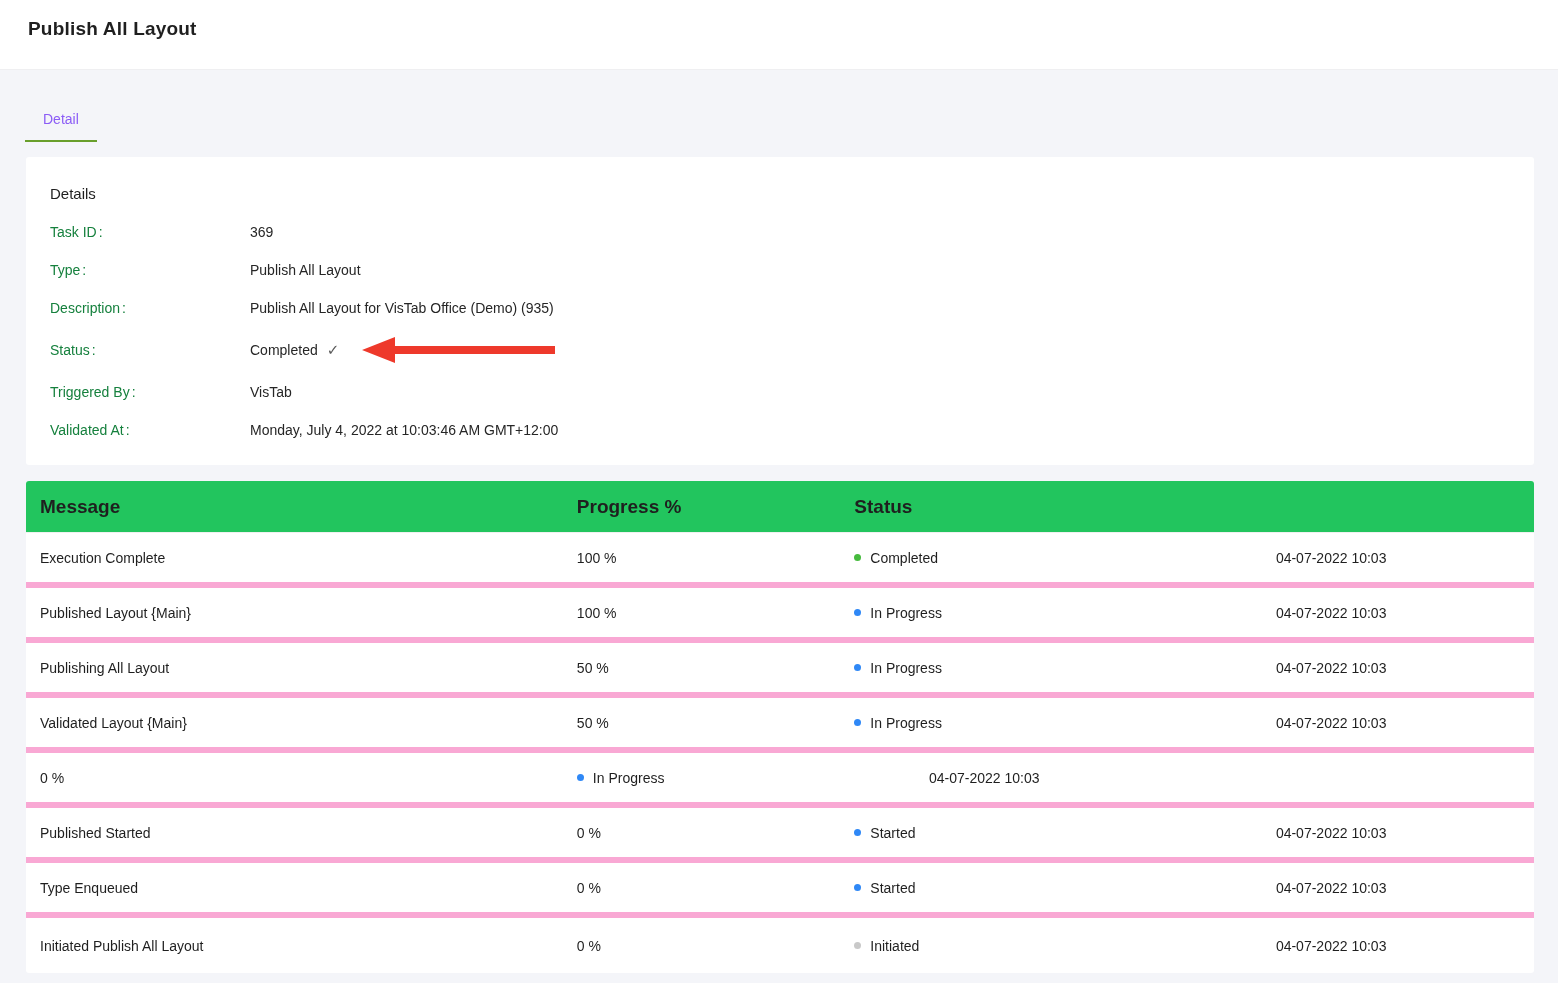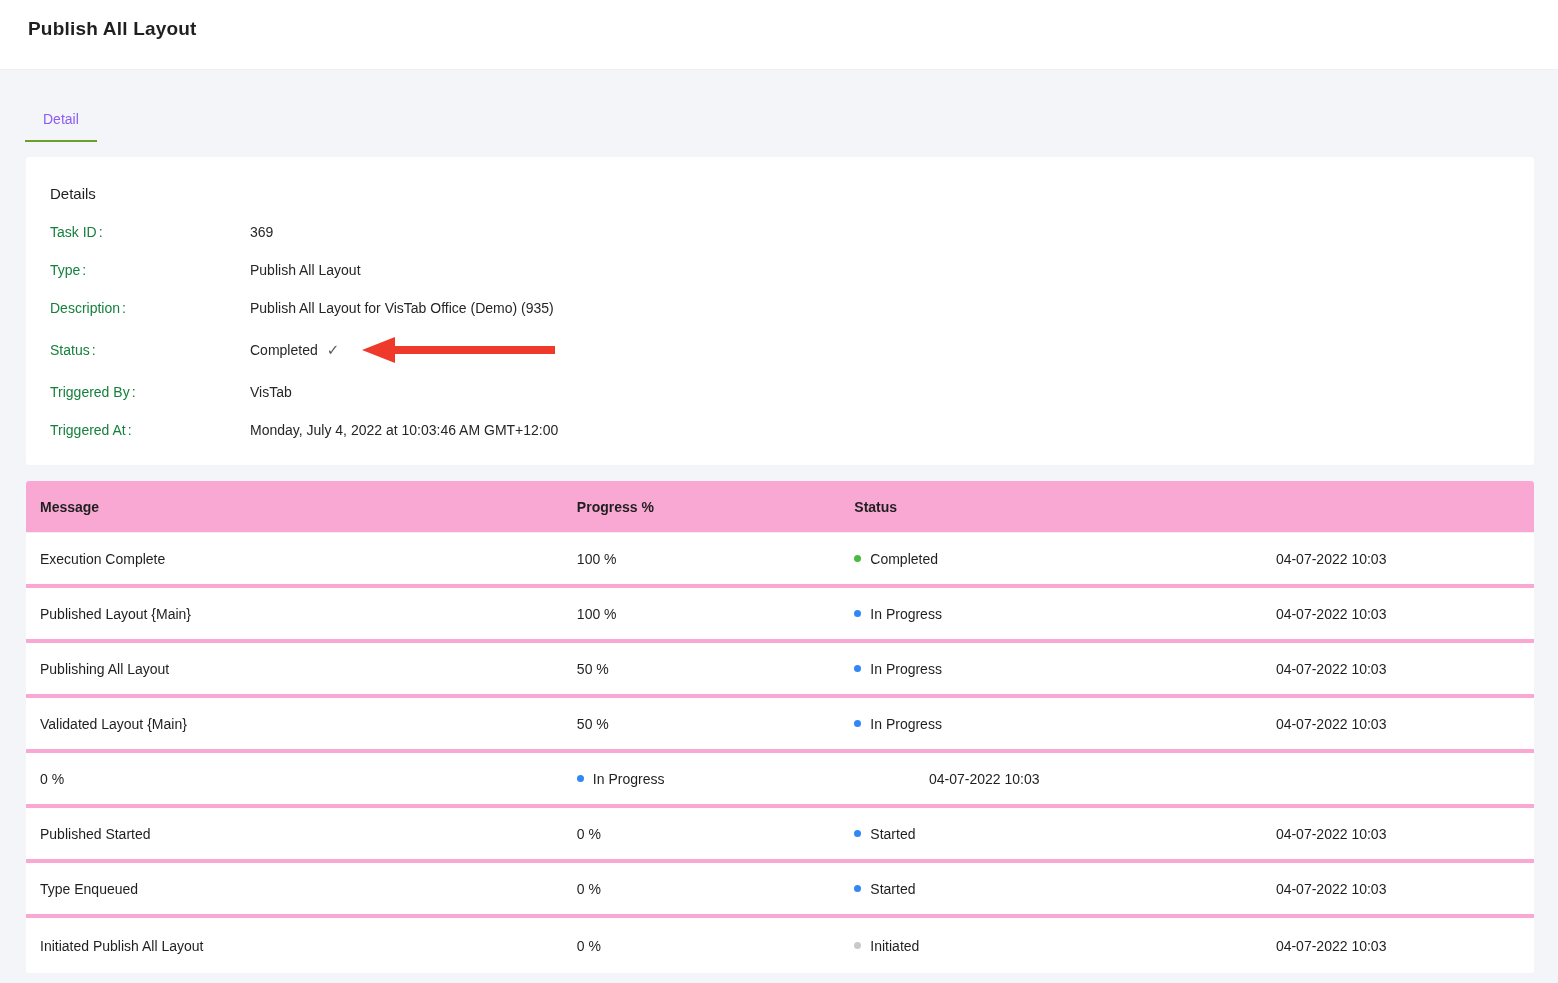--- a/index.html
+++ b/index.html
@@ -86,32 +86,32 @@
     border-radius: 3px;
     margin: 16px 24px 13px 26px;
     overflow: hidden;
   }
   .t-header, .t-row {
     display: grid;
     grid-template-columns: 35.6% 18.4% 19.1% 26.9%;
     align-items: center;
   }
   .t-header {
-    background: #f9a8d4;
+    background: #22c55e;
     height: 52px;
     font-weight: 700;
-    font-size: 14px;
+    font-size: 19px;
     color: #1f1f1f;
     border-bottom: 1px solid #f0f0f0;
   }
   .t-row {
     height: 55px;
     font-size: 14px;
     color: #1f1f1f;
-    border-bottom: 4px solid #f9a8d4;
+    border-bottom: 6px solid #f9a8d4;
   }
   .t-row:last-child { border-bottom: none; }
   .th, .td { padding-left: 14px; }
   .th.date, .td.date { text-align: center; padding-left: 0; }
   .td.status { display: flex; align-items: center; }
   .dot {
     width: 7px; height: 7px;
     border-radius: 50%;
     background: #c9c9c9;
     margin-right: 9px;
@@ -161,21 +161,21 @@
         <polygon points="0,14 33,1 33,10 193,10 193,18 33,18 33,27" fill="#ee392b"></polygon>
       </svg>
     </div>
 
     <div class="d-row">
       <span class="d-label"><span>Triggered By</span><span class="colon">:</span></span>
       <span class="d-value">VisTab</span>
     </div>
 
     <div class="d-row">
-      <span class="d-label"><span>Triggered At</span><span class="colon">:</span></span>
+      <span class="d-label"><span>Validated At</span><span class="colon">:</span></span>
       <span class="d-value">Monday, July 4, 2022 at 10:03:46 AM GMT+12:00</span>
     </div>
 
   </div>
 </div>
 
 <div class="table-card">
 
   <div class="t-header">
     <div class="th msg">Message</div>

